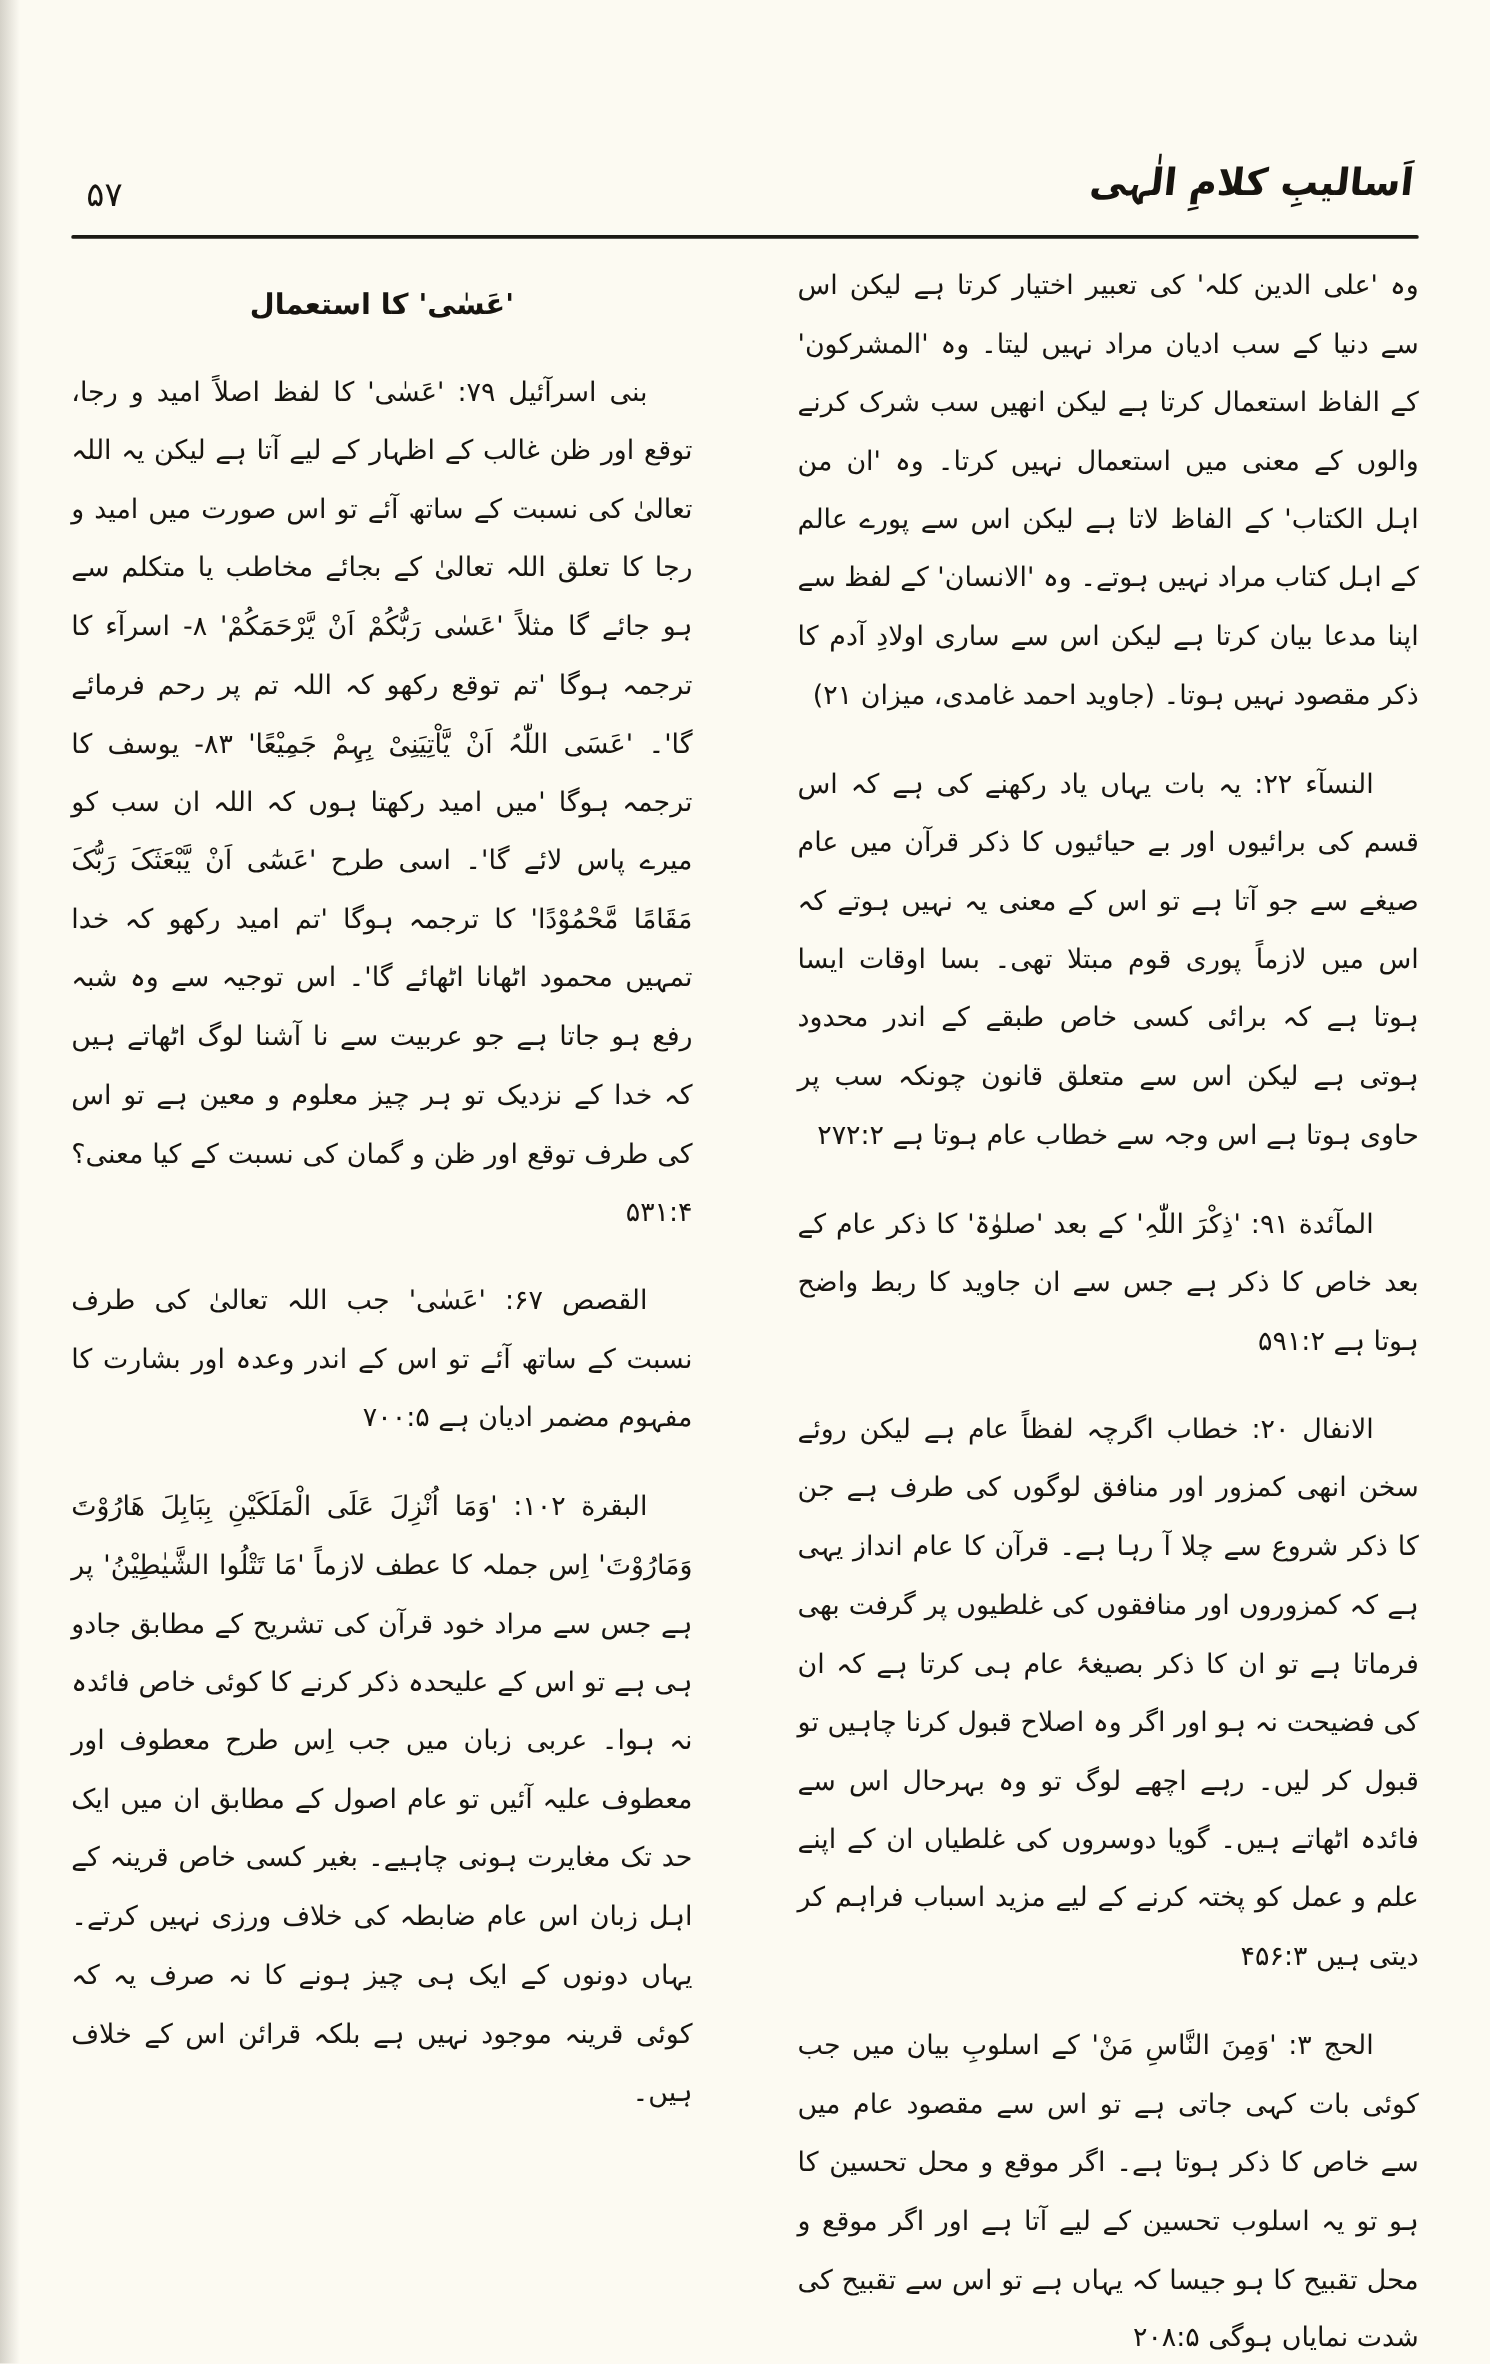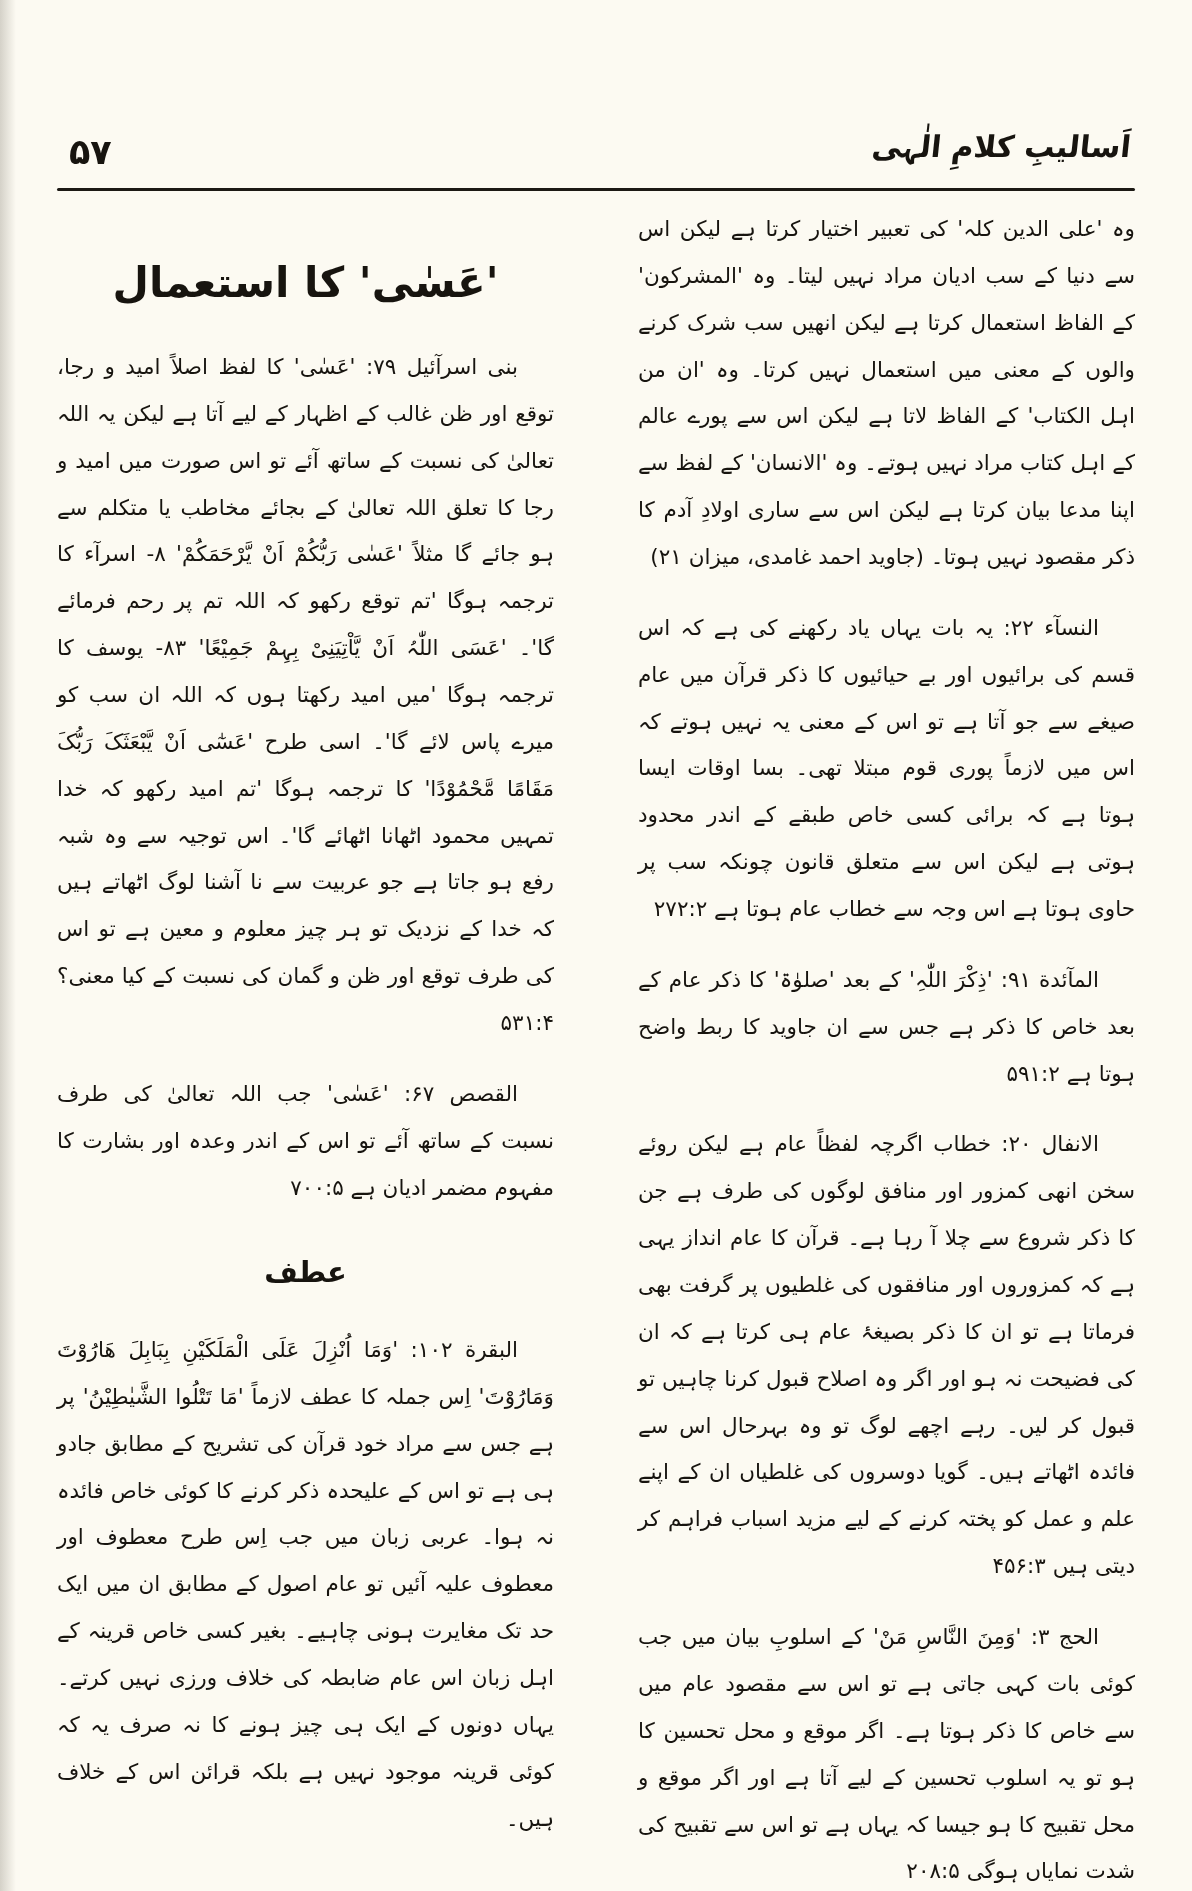--- a/index.html
+++ b/index.html
@@ -38,22 +38,22 @@
     bottom: 24px;
     font-size: 30px;
     font-weight: bold;
     transform: skewX(-6deg);
     white-space: nowrap;
   }
   .page-number {
     position: absolute;
     left: 12px;
     bottom: 16px;
-    font-size: 35px;
-    font-weight: bold;
+    font-size: 27px;
+    font-weight: normal;
     letter-spacing: 3px;
   }
   .header-rule {
     position: absolute;
     top: 188px;
     left: 57px;
     right: 57px;
     height: 3px;
     background: #1c1914;
     border-radius: 2px;
@@ -75,23 +75,23 @@
     font-size: 21.5px;
     line-height: 2.18;
     text-align: justify;
     margin: 0 0 24px 0;
   }
   .entry {
     text-indent: 36px;
   }
   .section-heading {
     text-align: center;
-    font-size: 42px;
+    font-size: 23px;
     font-weight: bold;
-    margin: 45px 0 30px 0;
+    margin: 21px 0 30px 0;
     line-height: 1.5;
   }
   .sub-heading {
     text-align: center;
     font-size: 29px;
     font-weight: bold;
     margin: 40px 0 32px 0;
     line-height: 1.5;
   }
 </style>
@@ -116,19 +116,18 @@
       <p class="para entry">النسآء ۲۲: یہ بات یہاں یاد رکھنے کی ہے کہ اس قسم کی برائیوں اور بے حیائیوں کا ذکر قرآن میں عام صیغے سے جو آتا ہے تو اس کے معنی یہ نہیں ہوتے کہ اس میں لازماً پوری قوم مبتلا تھی۔ بسا اوقات ایسا ہوتا ہے کہ برائی کسی خاص طبقے کے اندر محدود ہوتی ہے لیکن اس سے متعلق قانون چونکہ سب پر حاوی ہوتا ہے اس وجہ سے خطاب عام ہوتا ہے ۲۷۲:۲</p>
       <p class="para entry">المآئدة ۹۱: 'ذِکْرَ اللّٰہِ' کے بعد 'صلوٰۃ' کا ذکر عام کے بعد خاص کا ذکر ہے جس سے ان جاوید کا ربط واضح ہوتا ہے ۵۹۱:۲</p>
       <p class="para entry">الانفال ۲۰: خطاب اگرچہ لفظاً عام ہے لیکن روئے سخن انھی کمزور اور منافق لوگوں کی طرف ہے جن کا ذکر شروع سے چلا آ رہا ہے۔ قرآن کا عام انداز یہی ہے کہ کمزوروں اور منافقوں کی غلطیوں پر گرفت بھی فرماتا ہے تو ان کا ذکر بصیغۂ عام ہی کرتا ہے کہ ان کی فضیحت نہ ہو اور اگر وہ اصلاح قبول کرنا چاہیں تو قبول کر لیں۔ رہے اچھے لوگ تو وہ بہرحال اس سے فائدہ اٹھاتے ہیں۔ گویا دوسروں کی غلطیاں ان کے اپنے علم و عمل کو پختہ کرنے کے لیے مزید اسباب فراہم کر دیتی ہیں ۴۵۶:۳</p>
       <p class="para entry">الحج ۳: 'وَمِنَ النَّاسِ مَنْ' کے اسلوبِ بیان میں جب کوئی بات کہی جاتی ہے تو اس سے مقصود عام میں سے خاص کا ذکر ہوتا ہے۔ اگر موقع و محل تحسین کا ہو تو یہ اسلوب تحسین کے لیے آتا ہے اور اگر موقع و محل تقبیح کا ہو جیسا کہ یہاں ہے تو اس سے تقبیح کی شدت نمایاں ہوگی ۲۰۸:۵</p>
     </section>
 
     <section class="column">
       <h2 class="section-heading">'عَسٰی' کا استعمال</h2>
       <p class="para entry">بنی اسرآئیل ۷۹: 'عَسٰی' کا لفظ اصلاً امید و رجا، توقع اور ظن غالب کے اظہار کے لیے آتا ہے لیکن یہ اللہ تعالیٰ کی نسبت کے ساتھ آئے تو اس صورت میں امید و رجا کا تعلق اللہ تعالیٰ کے بجائے مخاطب یا متکلم سے ہو جائے گا مثلاً 'عَسٰی رَبُّکُمْ اَنْ یَّرْحَمَکُمْ' ۸- اسرآء کا ترجمہ ہوگا 'تم توقع رکھو کہ اللہ تم پر رحم فرمائے گا'۔ 'عَسَی اللّٰہُ اَنْ یَّاْتِیَنِیْ بِہِمْ جَمِیْعًا' ۸۳- یوسف کا ترجمہ ہوگا 'میں امید رکھتا ہوں کہ اللہ ان سب کو میرے پاس لائے گا'۔ اسی طرح 'عَسٰٓی اَنْ یَّبْعَثَکَ رَبُّکَ مَقَامًا مَّحْمُوْدًا' کا ترجمہ ہوگا 'تم امید رکھو کہ خدا تمہیں محمود اٹھانا اٹھائے گا'۔ اس توجیہ سے وہ شبہ رفع ہو جاتا ہے جو عربیت سے نا آشنا لوگ اٹھاتے ہیں کہ خدا کے نزدیک تو ہر چیز معلوم و معین ہے تو اس کی طرف توقع اور ظن و گمان کی نسبت کے کیا معنی؟ ۵۳۱:۴</p>
       <p class="para entry">القصص ۶۷: 'عَسٰی' جب اللہ تعالیٰ کی طرف نسبت کے ساتھ آئے تو اس کے اندر وعدہ اور بشارت کا مفہوم مضمر ادیان ہے ۷۰۰:۵</p>
-      <h2 class="sub-heading">عطف</h2>
       <p class="para entry">البقرة ۱۰۲: 'وَمَا اُنْزِلَ عَلَی الْمَلَکَیْنِ بِبَابِلَ هَارُوْتَ وَمَارُوْتَ' اِس جملہ کا عطف لازماً 'مَا تَتْلُوا الشَّیٰطِیْنُ' پر ہے جس سے مراد خود قرآن کی تشریح کے مطابق جادو ہی ہے تو اس کے علیحدہ ذکر کرنے کا کوئی خاص فائدہ نہ ہوا۔ عربی زبان میں جب اِس طرح معطوف اور معطوف علیہ آئیں تو عام اصول کے مطابق ان میں ایک حد تک مغایرت ہونی چاہیے۔ بغیر کسی خاص قرینہ کے اہل زبان اس عام ضابطہ کی خلاف ورزی نہیں کرتے۔ یہاں دونوں کے ایک ہی چیز ہونے کا نہ صرف یہ کہ کوئی قرینہ موجود نہیں ہے بلکہ قرائن اس کے خلاف ہیں۔</p>
 
     </section>
 
   </main>
 </div>
 
 </body></html>

